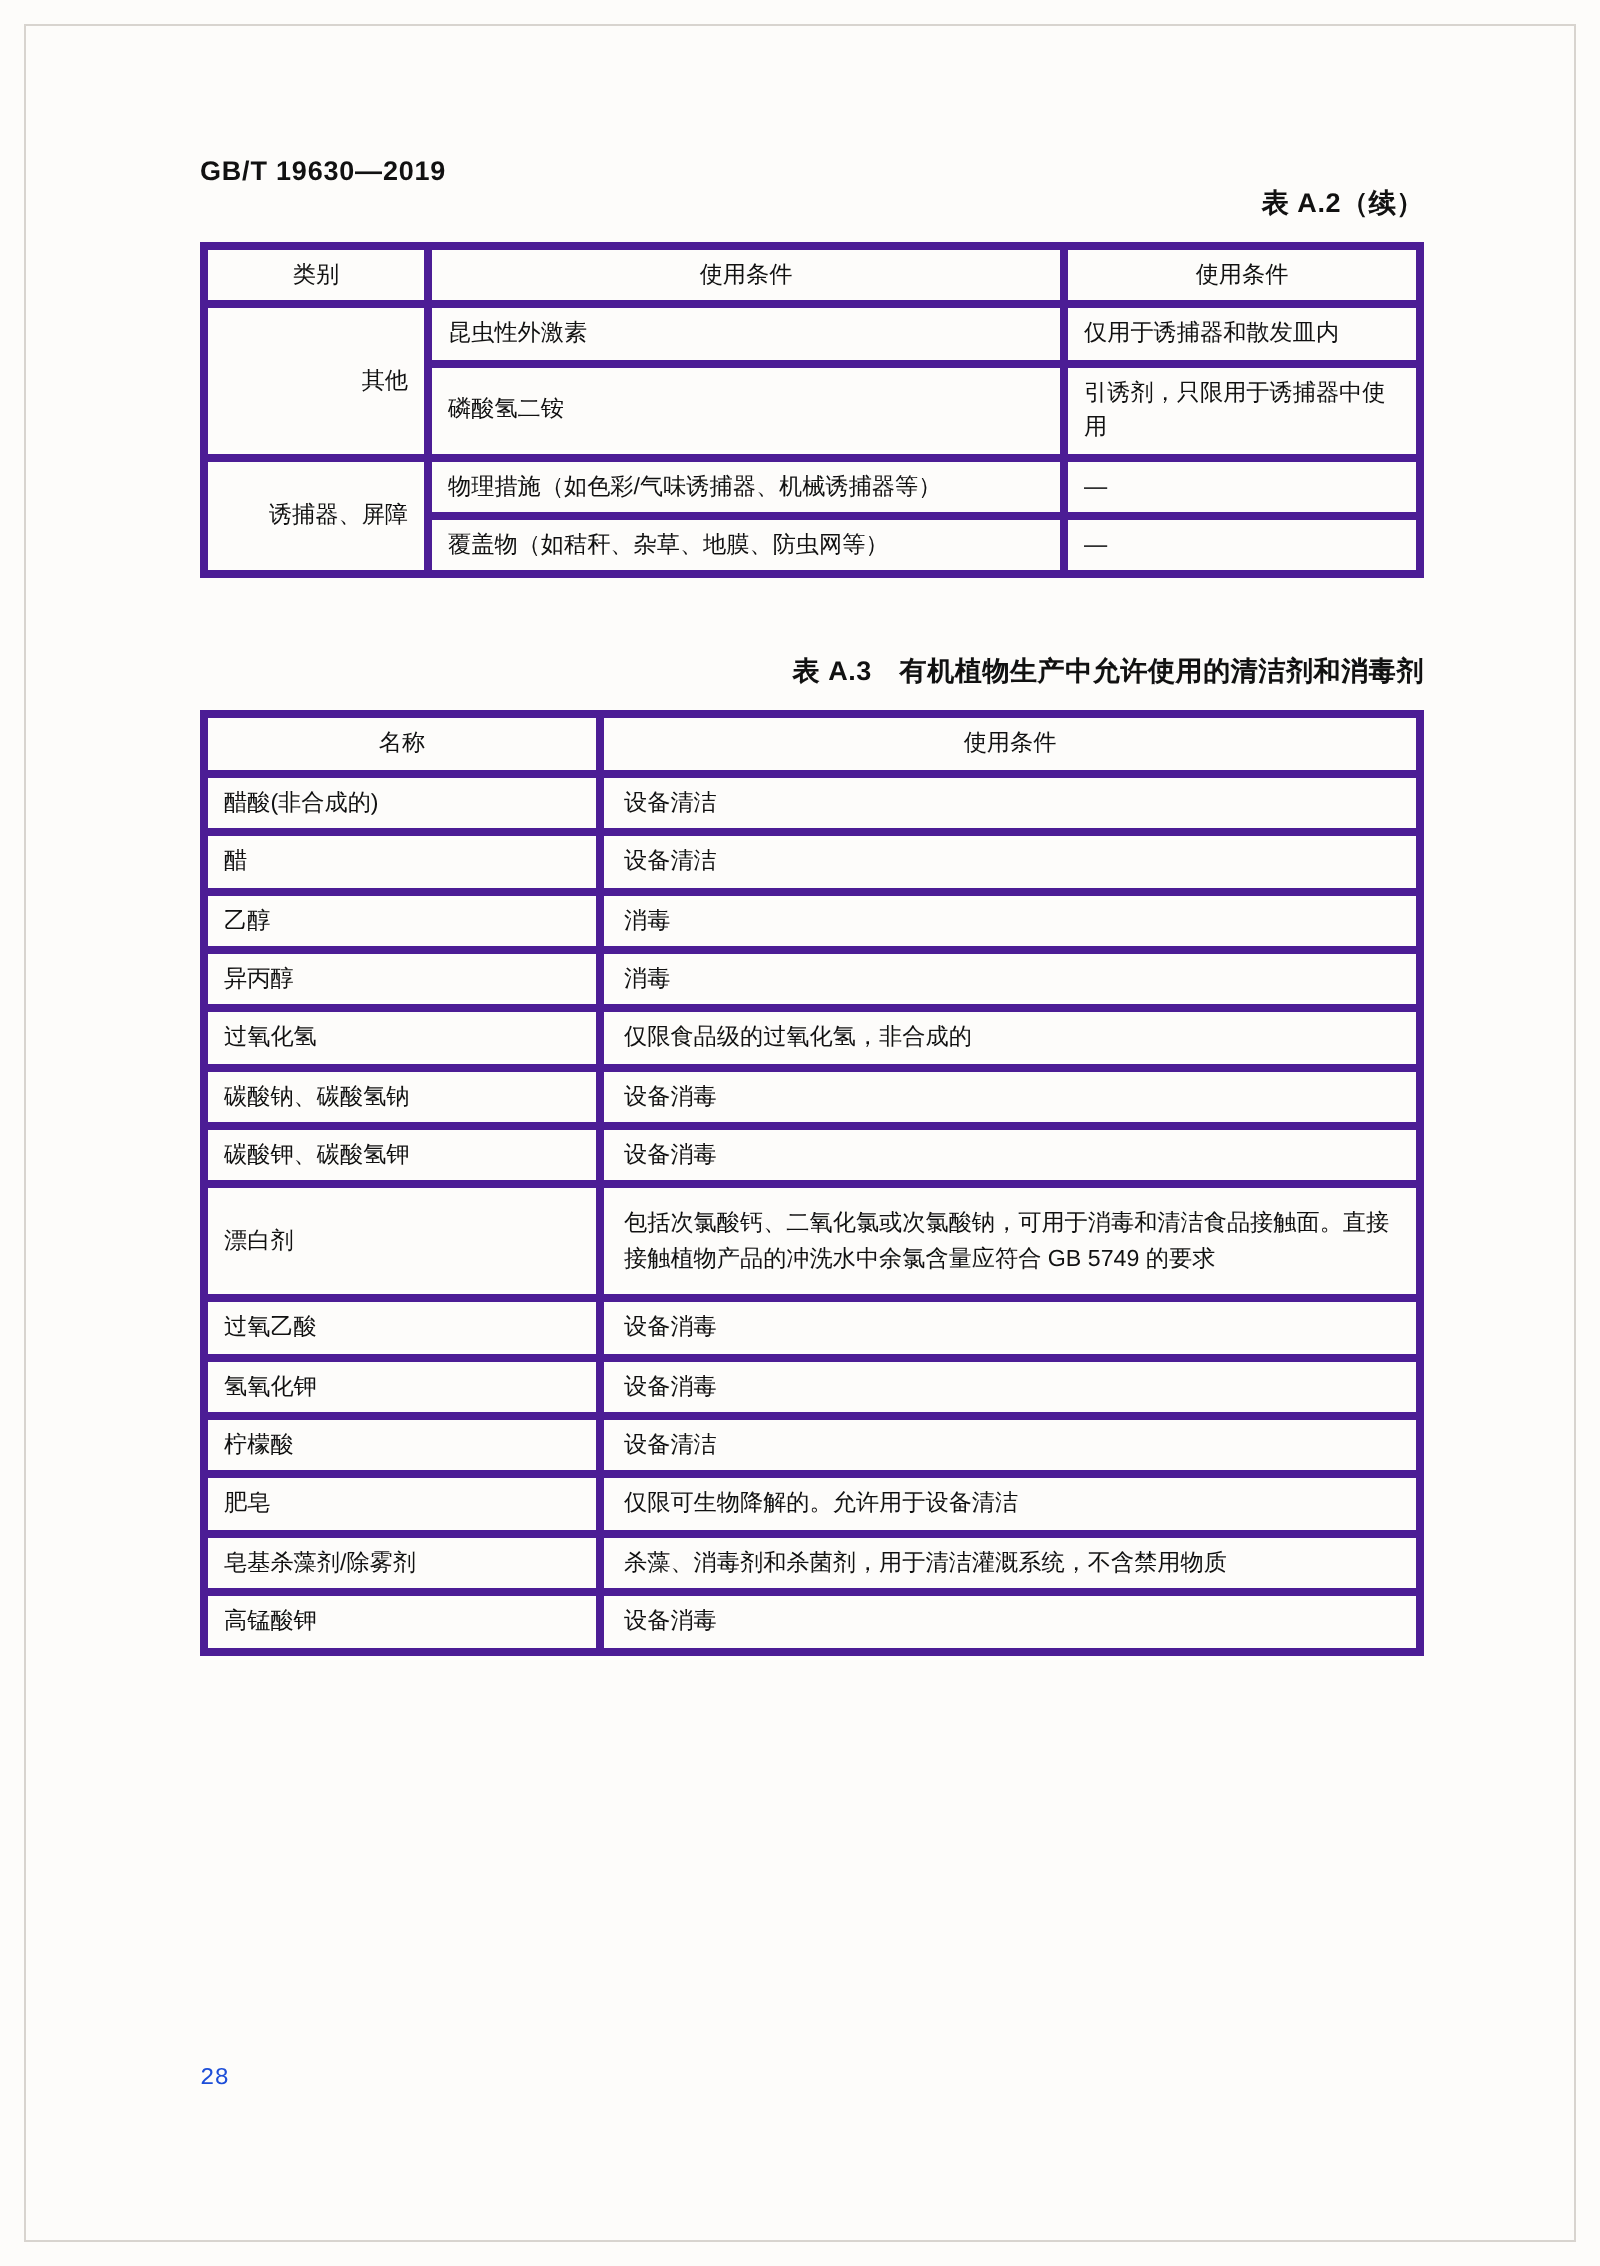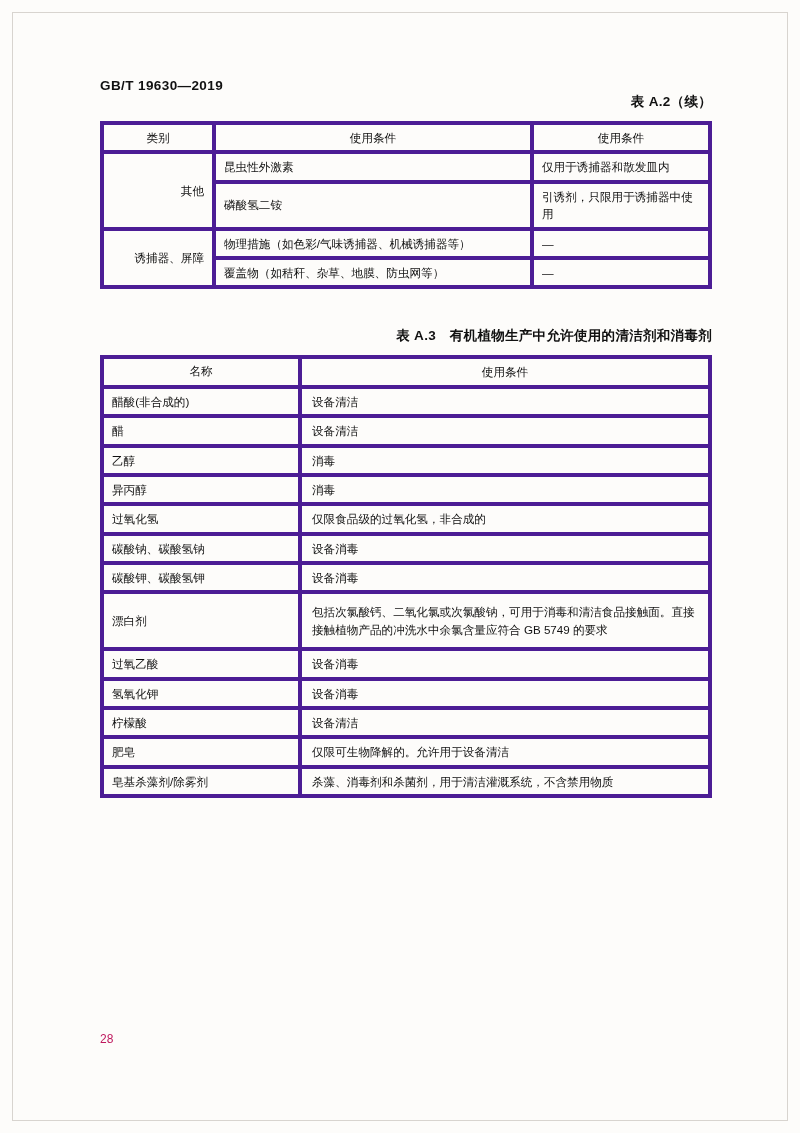--- a/index.html
+++ b/index.html
@@ -74,32 +74,32 @@
   .tbl-a2 td.cond {
     width: auto;
   }
   .tbl-a2 th.cat { width: 92px; }
   .tbl-a2 th.name { width: 298px; }
   .dash { text-align: left; }
   .gap { height: 38px; }
   .tbl-a3 td.name {
     width: 178px;
   }
-  .tbl-a3 th.name { width: 178px; font-family: Liberation Mono, monospace; }
+  .tbl-a3 th.name { width: 178px; }
   .tbl-a3 td.cond {
     padding-left: 10px;
   }
   .tall td { padding-top: 9px; padding-bottom: 9px; }
   .page-number {
     position: absolute;
     left: 100px;
     top: 1032px;
     font-size: 12px;
-    font-family: Liberation Sans, sans-serif;
-    color: #be185d;
+    font-family: Liberation Mono, monospace;
+    color: #1d4ed8;
     text-align: right;
   }
 </style>
 </head>
 <body>
 
 <div class="page">
   <div class="page-border"></div>
 
   <div class="content">
@@ -195,19 +195,23 @@
           <td class="cond">设备清洁</td>
         </tr>
         <tr>
           <td class="name">肥皂</td>
           <td class="cond">仅限可生物降解的。允许用于设备清洁</td>
         </tr>
         <tr>
           <td class="name">皂基杀藻剂/除雾剂</td>
           <td class="cond">杀藻、消毒剂和杀菌剂，用于清洁灌溉系统，不含禁用物质</td>
         </tr>
+        <tr>
+          <td class="name">高锰酸钾</td>
+          <td class="cond">设备消毒</td>
+        </tr>
       </tbody>
     </table>
 
   </div>
 
   <div class="page-number">28</div>
 </div>
 
 </body></html>

